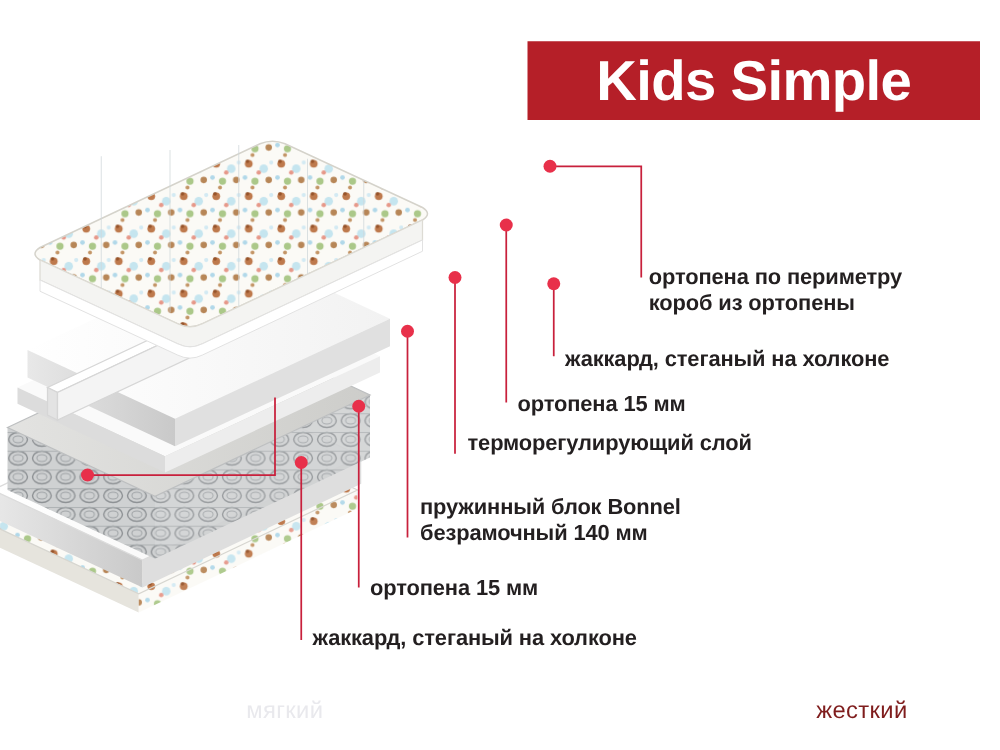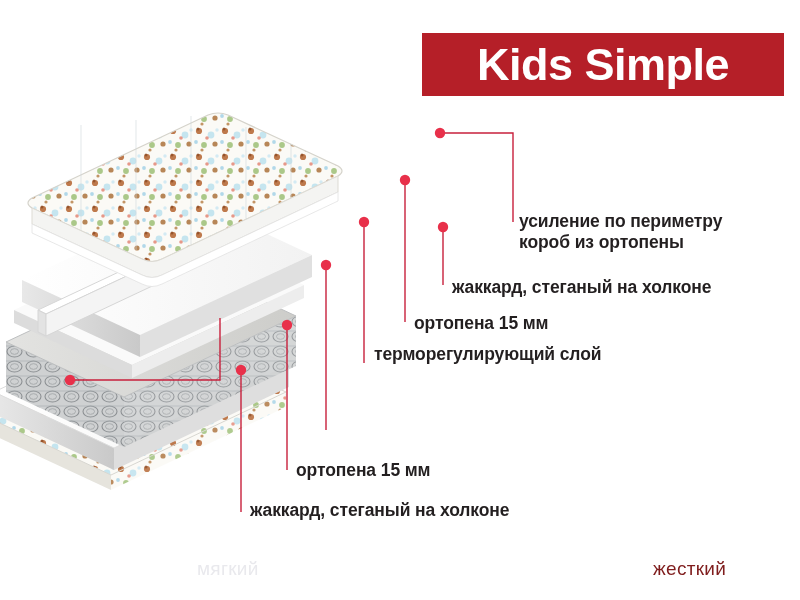--- a/index.html
+++ b/index.html
@@ -213,25 +213,27 @@
       <circle cx="443" cy="227" r="5.2"></circle>
       <circle cx="405" cy="180" r="5.2"></circle>
       <circle cx="364" cy="222" r="5.2"></circle>
       <circle cx="326" cy="265" r="5.2"></circle>
       <circle cx="287" cy="325" r="5.2"></circle>
       <circle cx="241" cy="370" r="5.2"></circle>
       <circle cx="70" cy="380" r="5.2"></circle>
     </g>
   </svg>
 
-  <div class="callout c0">усиление по периметру
+  <div class="callout c0">ортопена по периметру
 короб из ортопены</div>
   <div class="callout c1">жаккард, стеганый на холконе</div>
   <div class="callout c2">ортопена 15 мм</div>
   <div class="callout c3">терморегулирующий слой</div>
+  <div class="callout c4">пружинный блок Bonnel
+безрамочный 140 мм</div>
   <div class="callout c5">ортопена 15 мм</div>
   <div class="callout c6">жаккард, стеганый на холконе</div>
 
 
 
   <div class="firm-soft">мягкий</div>
   <div class="firm-hard">жесткий</div>
 
 </div>
 

